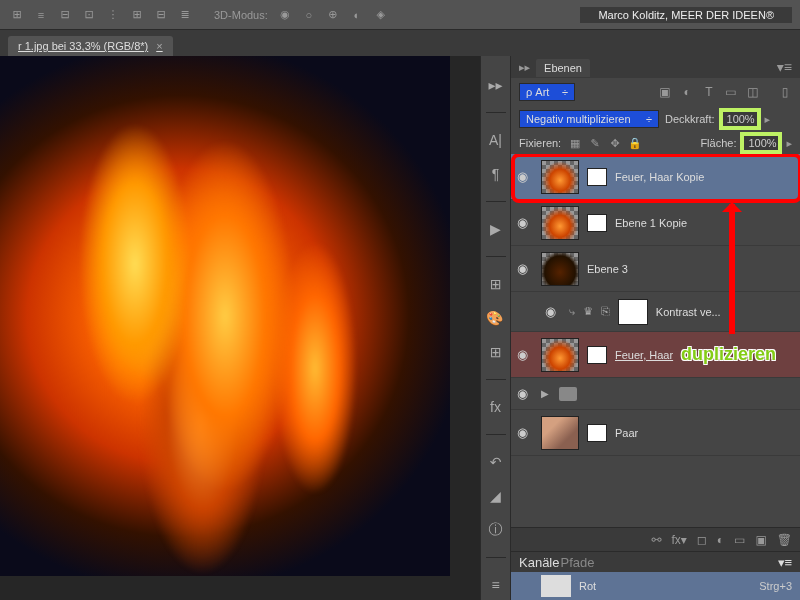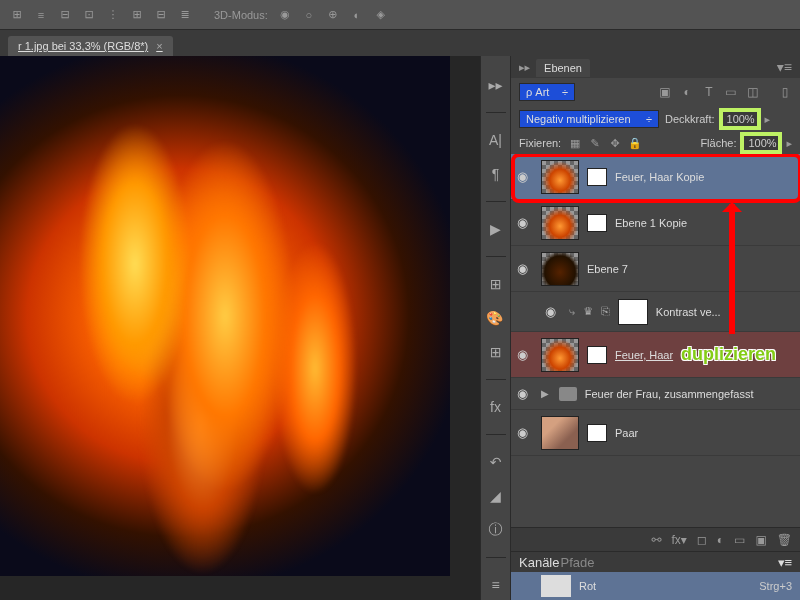--- a/index.html
+++ b/index.html
@@ -87,20 +87,21 @@
     <span>≣</span>
   </div>
   <div class="mode">3D-Modus:</div>
   <div class="icons" style="margin-left:8px">
     <span>◉</span>
     <span>○</span>
     <span>⊕</span>
     <span>◐</span>
     <span>◈</span>
   </div>
+  <div class="credit">Marco Kolditz, MEER DER IDEEN®</div>
 </div>
 
 <div class="tabbar">
   <div class="tab">
     <span>r 1.jpg bei 33,3% (RGB/8*)</span>
     <span class="close">×</span>
   </div>
 </div>
 
 <div class="main">
@@ -195,21 +196,21 @@
             <div class="fire"></div>
           </div>
         <div class="mask"></div>
         <span class="name">Ebene 1 Kopie</span>
       </div>
       <div class="layer">
         <span class="eye">◉</span>
         <div class="thumb checker">
             <div class="fire" style="background:radial-gradient(ellipse at 50% 60%, #552200 0%, #221100 60%, transparent 80%)"></div>
           </div>
-        <span class="name">Ebene 7</span>
+        <span class="name">Ebene 3</span>
       </div>
       <div class="layer indent" style="height:40px">
         <span class="eye">◉</span>
         <span class="fxarrow">⤷</span>
         <span style="color:#aaa;font-size:11px">♛</span>
         <span style="color:#aaa">⎘</span>
         <div class="thumb white" style="width:30px;height:26px"></div>
         <span class="name">Kontrast ve...</span>
       </div>
       <div class="layer red">
@@ -217,21 +218,20 @@
         <div class="thumb checker">
             <div class="fire"></div>
           </div>
         <div class="mask"></div>
         <span class="name" style="text-decoration:underline">Feuer, Haar</span>
       </div>
       <div class="layer" style="height:32px">
         <span class="eye">◉</span>
         <span class="folder-arrow">▶</span>
         <div class="folder"></div>
-        <span class="name">Feuer der Frau, zusammengefasst</span>
       </div>
       <div class="layer">
         <span class="eye">◉</span>
         <div class="thumb couple"></div>
         <div class="mask"></div>
         <span class="name">Paar</span>
       </div>
 
       <div class="highlight-box" style="top:-1px;left:0;right:-2px;height:50px"></div>
       <div class="arrow-up" style="top:50px;left:218px;height:130px"></div>

